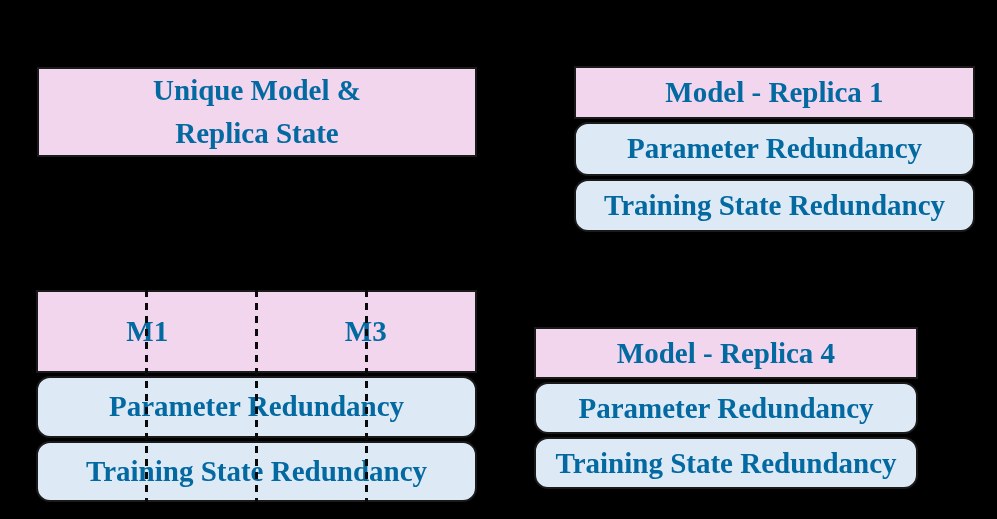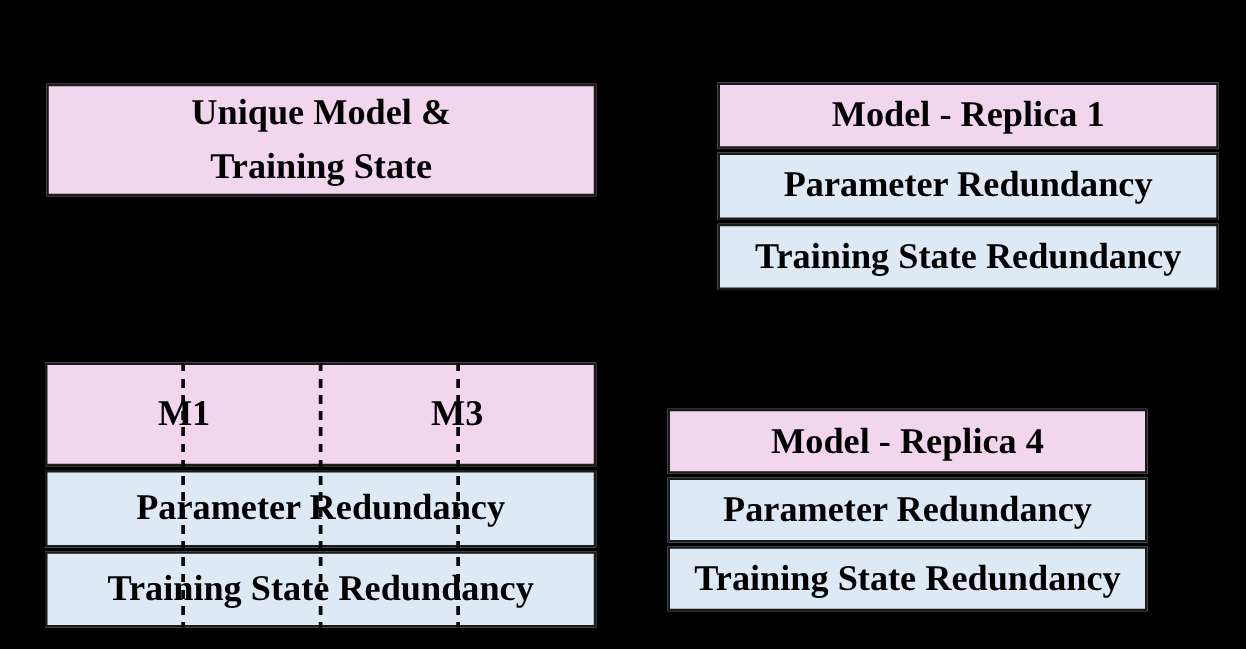--- a/index.html
+++ b/index.html
@@ -7,36 +7,36 @@
     padding: 0;
     background: #000000;
   }
   #canvas {
     position: relative;
     width: 997px;
     height: 519px;
     background: #000000;
     font-family: "Liberation Serif", serif;
     font-weight: bold;
-    color: #000000;
+    color: #0369a1;
     overflow: hidden;
   }
   .box {
     position: absolute;
     box-sizing: border-box;
     display: flex;
     align-items: center;
     justify-content: center;
     text-align: center;
     border: 2px solid #1a1a1a;
     font-size: 29px;
     line-height: 1.25;
   }
   .pink { background: #F2D6EE; }
-  .blue { background: #DEE9F6; }
+  .blue { background: #DEE9F6; border-radius: 14px; }
 
   
   .card {
     position: absolute;
     display: flex;
     flex-direction: column;
     gap: 3px;
     box-sizing: border-box;
   }
   .card .row {
@@ -122,21 +122,21 @@
     height: 162px;
   }
 </style>
 </head>
 <body>
 
 <div id="canvas">
 
   <div id="unique-box" class="box pink">
     <span>Unique Model &amp;</span>
-    <span>Training State</span>
+    <span>Replica State</span>
   </div>
 
   <div id="replica-1-card" class="card">
     <div class="row pink">Model - Replica 1</div>
     <div class="row blue">Parameter Redundancy</div>
     <div class="row blue">Training State Redundancy</div>
   </div>
 
   <div id="sharded-table">
     <div class="header pink">

